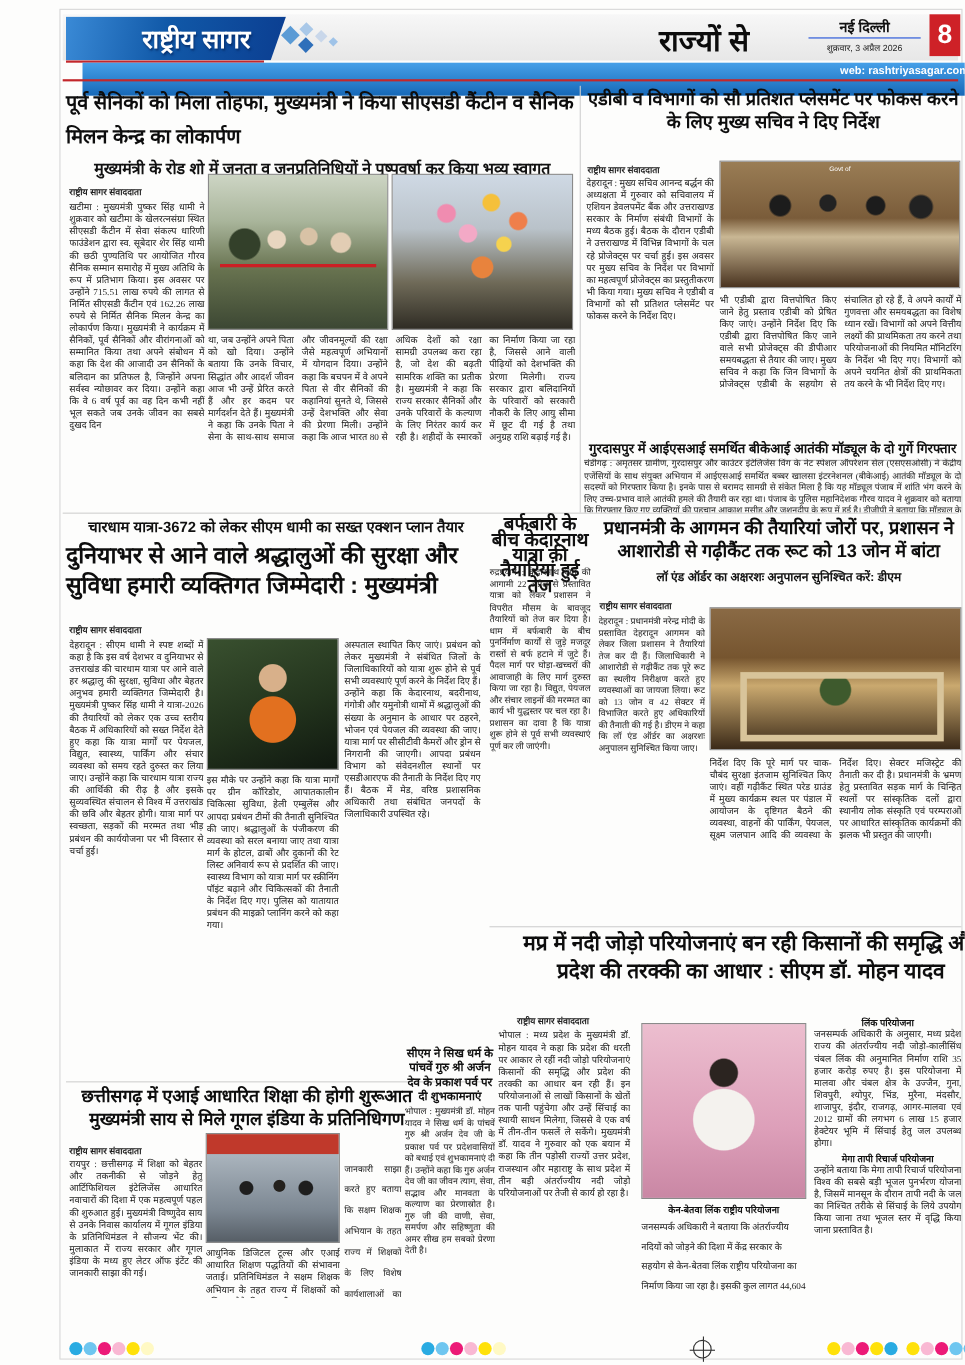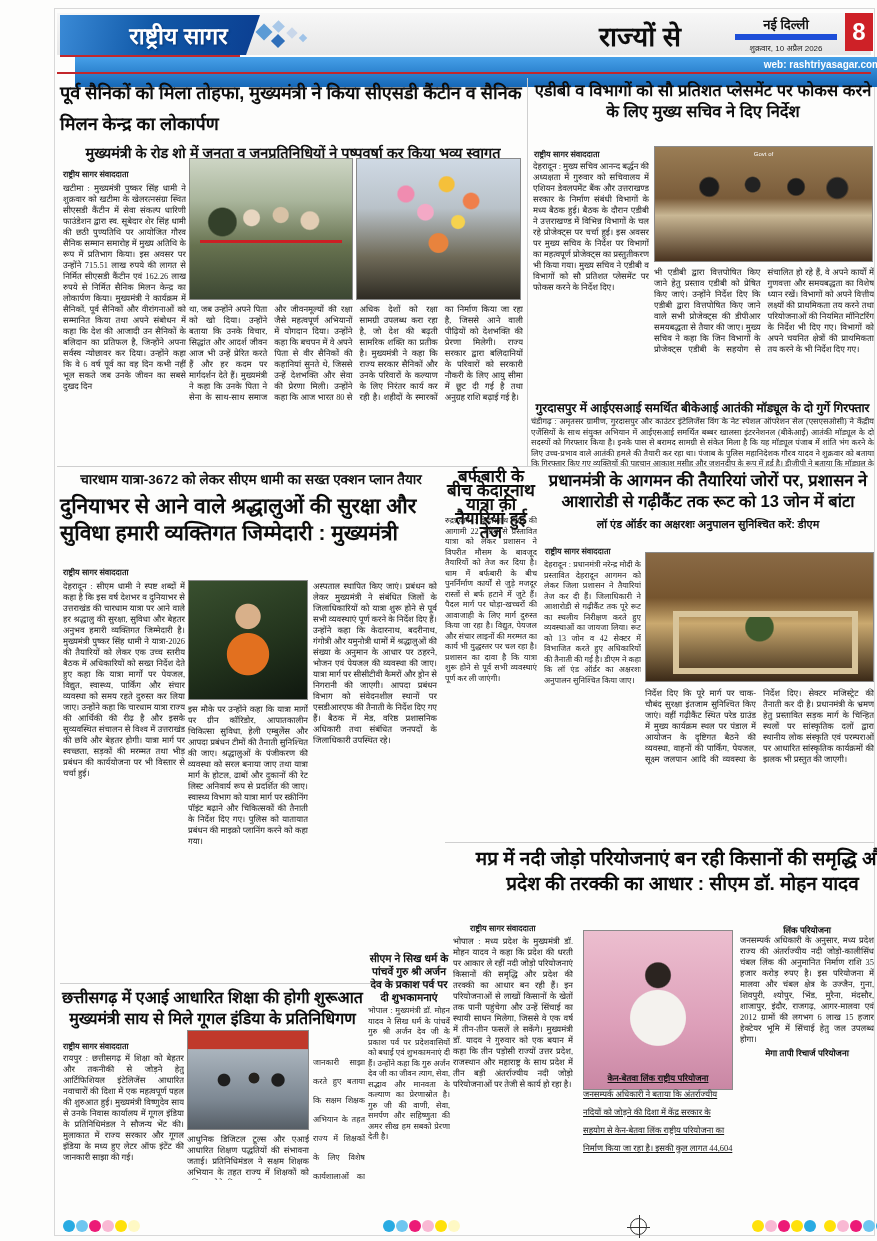--- a/index.html
+++ b/index.html
@@ -14,21 +14,21 @@
      background:linear-gradient(100deg,#3a8ad6 0%,#1159a8 45%,#0b3e91 100%);
      clip-path:polygon(0 0,100% 0,93% 100%,0 100%);
      display:flex;align-items:center;justify-content:center;}
   .masthead span{color:#fff;font-family:"Liberation Sans",sans-serif;font-weight:bold;
      font-size:23px;text-shadow:1px 1px 2px #07306e;margin-left:37px;}
   .masthead-underline{left:60px;top:55px;width:180px;height:2px;background:#c3272b;}
   .diamond{transform:rotate(45deg);}
   .section-title{left:470px;top:17px;width:340px;text-align:center;
      font-family:"Liberation Sans",sans-serif;font-weight:800;font-size:27px;color:#0c0c0c;}
   .dateline{left:735px;top:15px;width:102px;text-align:center;font-family:"Liberation Sans",sans-serif;}
-  .dateline .city{font-weight:bold;font-size:13px;border-bottom:6px solid #1d4ed8;padding-bottom:1px;}
+  .dateline .city{font-weight:bold;font-size:13px;border-bottom:1px solid #1d4ed8;padding-bottom:1px;}
   .dateline .date{font-size:8px;padding-top:2px;color:#222;}
   .pagenum{left:845px;top:13px;width:28px;height:38px;background:#ce2127;color:#fff;
      font-family:"Liberation Sans",sans-serif;font-weight:bold;font-size:24px;
      display:flex;align-items:center;justify-content:center;}
   .webbar{left:75px;top:57px;width:814px;height:30px;
      background:linear-gradient(180deg,#46a0e8,#1668b8);
      color:#fff;font-family:"Liberation Sans",sans-serif;font-size:10px;font-weight:bold;
      text-align:right;line-height:15px;padding-right:8px;box-sizing:border-box;}
   .redline{left:57px;top:72px;width:814px;height:2px;background:#c3272b;}
   
@@ -101,21 +101,21 @@
   <span class="diamond" style="position:absolute;left:30px;top:7px;width:8px;height:8px;background:#c9d7ea;display:block;"></span>
   <span class="diamond" style="position:absolute;left:42px;top:13px;width:6px;height:6px;background:#9fc3e8;display:block;"></span>
 </div>
 <div class="abs masthead">
   <span>राष्ट्रीय सागर</span>
 </div>
 <div class="abs masthead-underline"></div>
 <div class="abs section-title">राज्यों से</div>
 <div class="abs dateline">
   <div class="city">नई दिल्ली</div>
-  <div class="date">शुक्रवार, 10 अप्रैल 2026</div>
+  <div class="date">शुक्रवार, 3 अप्रैल 2026</div>
 </div>
 <div class="abs pagenum">8</div>
 <div class="abs webbar">web: rashtriyasagar.com</div>
 <div class="abs redline"></div>
 
 <div class="abs h-main" style="left:60px;top:78px;width:466px;font-size:18px;line-height:31px;">पूर्व सैनिकों को मिला तोहफा, मुख्यमंत्री ने किया सीएसडी कैंटीन व सैनिक मिलन केन्द्र का लोकार्पण</div>
 <div class="abs subh" style="left:60px;top:142px;width:466px;font-size:14.5px;text-align:center;">मुख्यमंत्री के रोड शो में जनता व जनप्रतिनिधियों ने पुष्पवर्षा कर किया भव्य स्वागत</div>
 <div class="abs byline" style="left:63px;top:168px;">राष्ट्रीय सागर संवाददाता</div>
 <div class="abs photo ph-ribbon" style="left:189px;top:158px;width:164px;height:142px;">
     <div class="ribbon"></div>
@@ -157,34 +157,35 @@
     <div class="table"></div>
   </div>
 <div class="abs bodytxt" style="left:544px;top:560px;width:97px;height:282px;font-size:8px;line-height:10.5px;">देहरादून : प्रधानमंत्री नरेन्द्र मोदी के प्रस्तावित देहरादून आगमन को लेकर जिला प्रशासन ने तैयारियां तेज कर दी हैं। जिलाधिकारी ने आशारोडी से गढ़ीकैंट तक पूरे रूट का स्थलीय निरीक्षण करते हुए व्यवस्थाओं का जायजा लिया। रूट को 13 जोन व 42 सेक्टर में विभाजित करते हुए अधिकारियों की तैनाती की गई है। डीएम ने कहा कि लॉ एंड ऑर्डर का अक्षरशः अनुपालन सुनिश्चित किया जाए।</div>
 <div class="abs bodytxt" style="left:645px;top:688px;width:229px;height:154px;column-count:2;column-gap:7px;">निर्देश दिए कि पूरे मार्ग पर चाक-चौबंद सुरक्षा इंतजाम सुनिश्चित किए जाएं। वहीं गढ़ीकैंट स्थित परेड ग्राउंड में मुख्य कार्यक्रम स्थल पर पंडाल में आयोजन के दृष्टिगत बैठने की व्यवस्था, वाहनों की पार्किंग, पेयजल, सूक्ष्म जलपान आदि की व्यवस्था के निर्देश दिए। सेक्टर मजिस्ट्रेट की तैनाती कर दी है। प्रधानमंत्री के भ्रमण हेतु प्रस्तावित सड़क मार्ग के चिन्हित स्थलों पर सांस्कृतिक दलों द्वारा स्थानीय लोक संस्कृति एवं परम्पराओं पर आधारित सांस्कृतिक कार्यक्रमों की झलक भी प्रस्तुत की जाएगी।</div>
 
 <div class="abs divider" style="left:445px;top:842px;width:429px;height:1px;"></div>
 <div class="abs h-main" style="left:470px;top:846px;width:425px;font-size:19px;line-height:25px;text-align:center;">मप्र में नदी जोड़ो परियोजनाएं बन रही किसानों की समृद्धि और प्रदेश की तरक्की का आधार : सीएम डॉ. मोहन यादव</div>
 <div class="abs byline" style="left:470px;top:922px;">राष्ट्रीय सागर संवाददाता</div>
 <div class="abs bodytxt" style="left:453px;top:936px;width:120px;height:244px;">भोपाल : मध्य प्रदेश के मुख्यमंत्री डॉ. मोहन यादव ने कहा कि प्रदेश की धरती पर आकार ले रहीं नदी जोड़ो परियोजनाएं किसानों की समृद्धि और प्रदेश की तरक्की का आधार बन रही हैं। इन परियोजनाओं से लाखों किसानों के खेतों तक पानी पहुंचेगा और उन्हें सिंचाई का स्थायी साधन मिलेगा, जिससे वे एक वर्ष में तीन-तीन फसलें ले सकेंगे। मुख्यमंत्री डॉ. यादव ने गुरुवार को एक बयान में कहा कि तीन पड़ोसी राज्यों उत्तर प्रदेश, राजस्थान और महाराष्ट्र के साथ प्रदेश में तीन बड़ी अंतर्राज्यीय नदी जोड़ो परियोजनाओं पर तेजी से कार्य हो रहा है।</div>
 <div class="abs photo ph-mohan" style="left:583px;top:930px;width:150px;height:160px;"></div>
-<div class="abs" style="left:583px;top:1072px;width:150px;height:86px;overflow:hidden;text-decoration:underline;">
+<div class="abs" style="left:583px;top:1094px;width:150px;height:86px;overflow:hidden;">
   <div class="subh" style="font-size:8.5px;">केन-बेतवा लिंक राष्ट्रीय परियोजना</div>
   <span class="bodytxt" style="display:inline;">जनसम्पर्क अधिकारी ने बताया कि अंतर्राज्यीय नदियों को जोड़ने की दिशा में केंद्र सरकार के सहयोग से केन-बेतवा लिंक राष्ट्रीय परियोजना का निर्माण किया जा रहा है। इसकी कुल लागत 44,604 करोड़ रुपये है।</span>
   
   
 </div>
 <div class="abs" style="left:740px;top:924px;width:134px;height:256px;overflow:hidden;">
   <div class="subh" style="font-size:8.5px;">लिंक परियोजना</div>
   <div class="bodytxt">जनसम्पर्क अधिकारी के अनुसार, मध्य प्रदेश राज्य की अंतर्राज्यीय नदी जोड़ो-कालीसिंध चंबल लिंक की अनुमानित निर्माण राशि 35 हजार करोड़ रुपए है। इस परियोजना में मालवा और चंबल क्षेत्र के उज्जैन, गुना, शिवपुरी, श्योपुर, भिंड, मुरैना, मंदसौर, शाजापुर, इंदौर, राजगढ़, आगर-मालवा एवं 2012 ग्रामों की लगभग 6 लाख 15 हजार हेक्टेयर भूमि में सिंचाई हेतु जल उपलब्ध होगा।</div>
   <div class="subh" style="font-size:8.5px;margin-top:2px;">मेगा तापी रिचार्ज परियोजना</div>
+  <div class="bodytxt">उन्होंने बताया कि मेगा तापी रिचार्ज परियोजना विश्व की सबसे बड़ी भूजल पुनर्भरण योजना है, जिसमें मानसून के दौरान तापी नदी के जल का निश्चित तरीके से सिंचाई के लिये उपयोग किया जाना तथा भूजल स्तर में वृद्धि किया जाना प्रस्तावित है।</div>
 </div>
 
 <div class="abs divider" style="left:60px;top:983px;width:380px;height:1px;"></div>
-<div class="abs h-main" style="left:60px;top:987px;width:305px;font-size:16px;line-height:21px;text-align:center;">छत्तीसगढ़ में एआई आधारित शिक्षा की होगी शुरूआत मुख्यमंत्री साय से मिले गूगल इंडिया के प्रतिनिधिगण</div>
+<div class="abs h-main" style="left:72px;top:987px;width:305px;font-size:16px;line-height:21px;text-align:center;">छत्तीसगढ़ में एआई आधारित शिक्षा की होगी शुरूआत मुख्यमंत्री साय से मिले गूगल इंडिया के प्रतिनिधिगण</div>
 <div class="abs byline" style="left:63px;top:1040px;">राष्ट्रीय सागर संवाददाता</div>
 <div class="abs photo ph-google" style="left:187px;top:1030px;width:122px;height:100px;"></div>
 <div class="abs bodytxt" style="left:63px;top:1053px;width:121px;height:127px;">रायपुर : छत्तीसगढ़ में शिक्षा को बेहतर और तकनीकी से जोड़ने हेतु आर्टिफिशियल इंटेलिजेंस आधारित नवाचारों की दिशा में एक महत्वपूर्ण पहल की शुरुआत हुई। मुख्यमंत्री विष्णुदेव साय से उनके निवास कार्यालय में गूगल इंडिया के प्रतिनिधिमंडल ने सौजन्य भेंट की। मुलाकात में राज्य सरकार और गूगल इंडिया के मध्य हुए लेटर ऑफ इंटेंट की जानकारी साझा की गई।</div>
 <div class="abs bodytxt" style="left:187px;top:1134px;width:122px;height:46px;">आधुनिक डिजिटल टूल्स और एआई आधारित शिक्षण पद्धतियों की संभावना जताई। प्रतिनिधिमंडल ने सक्षम शिक्षक अभियान के तहत राज्य में शिक्षकों को प्रशिक्षण देने की बात कही।</div>
 <div class="abs bodytxt" style="left:313px;top:1053px;width:52px;height:127px;font-size:8px;line-height:19px;">जानकारी साझा करते हुए बताया कि सक्षम शिक्षक अभियान के तहत राज्य में शिक्षकों के लिए विशेष कार्यशालाओं का आयोजन किया जाएगा।</div>
 
 <div class="abs subh" style="left:368px;top:952px;width:82px;font-size:10.5px;line-height:13px;">सीएम ने सिख धर्म के पांचवें गुरु श्री अर्जन देव के प्रकाश पर्व पर दी शुभकामनाएं</div>
 <div class="abs bodytxt" style="left:368px;top:1006px;width:82px;height:174px;font-size:8px;line-height:10.5px;">भोपाल : मुख्यमंत्री डॉ. मोहन यादव ने सिख धर्म के पांचवें गुरु श्री अर्जन देव जी के प्रकाश पर्व पर प्रदेशवासियों को बधाई एवं शुभकामनाएं दी हैं। उन्होंने कहा कि गुरु अर्जन देव जी का जीवन त्याग, सेवा, सद्भाव और मानवता के कल्याण का प्रेरणास्रोत है। गुरु जी की वाणी, सेवा, समर्पण और सहिष्णुता की अमर सीख हम सबको प्रेरणा देती है।</div>
 
 <div class="abs dotgroup" style="left:63px;top:1220px;">

